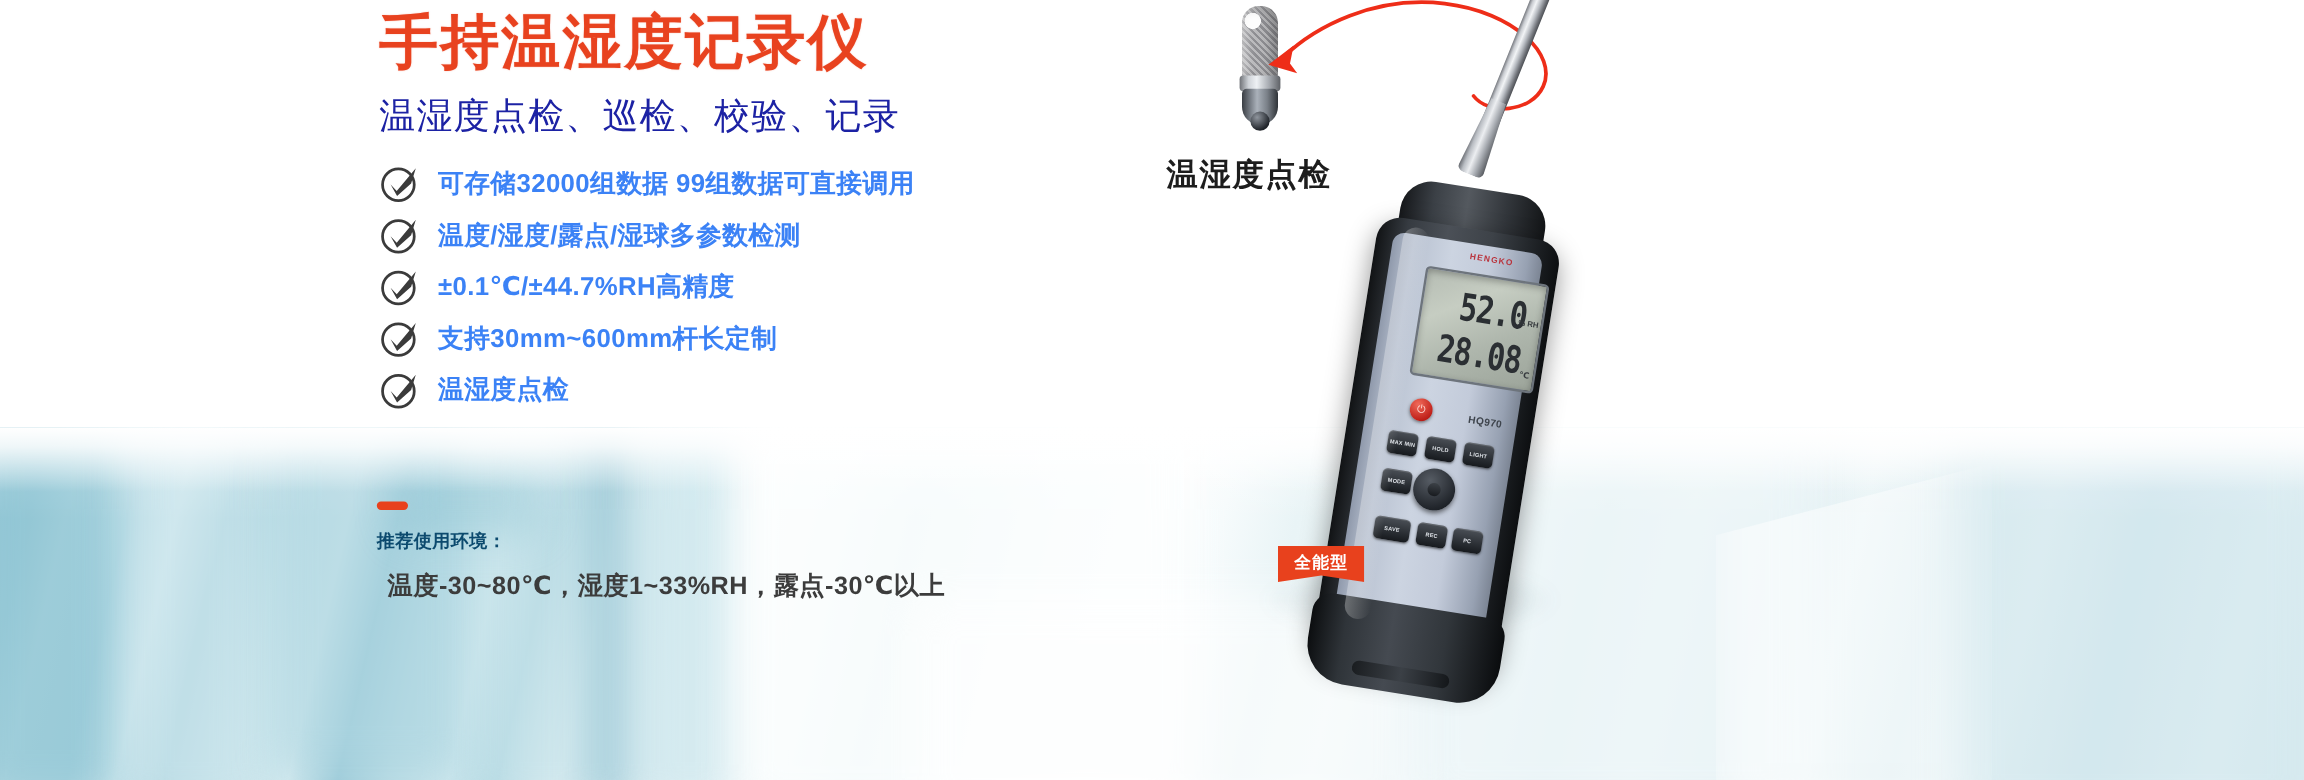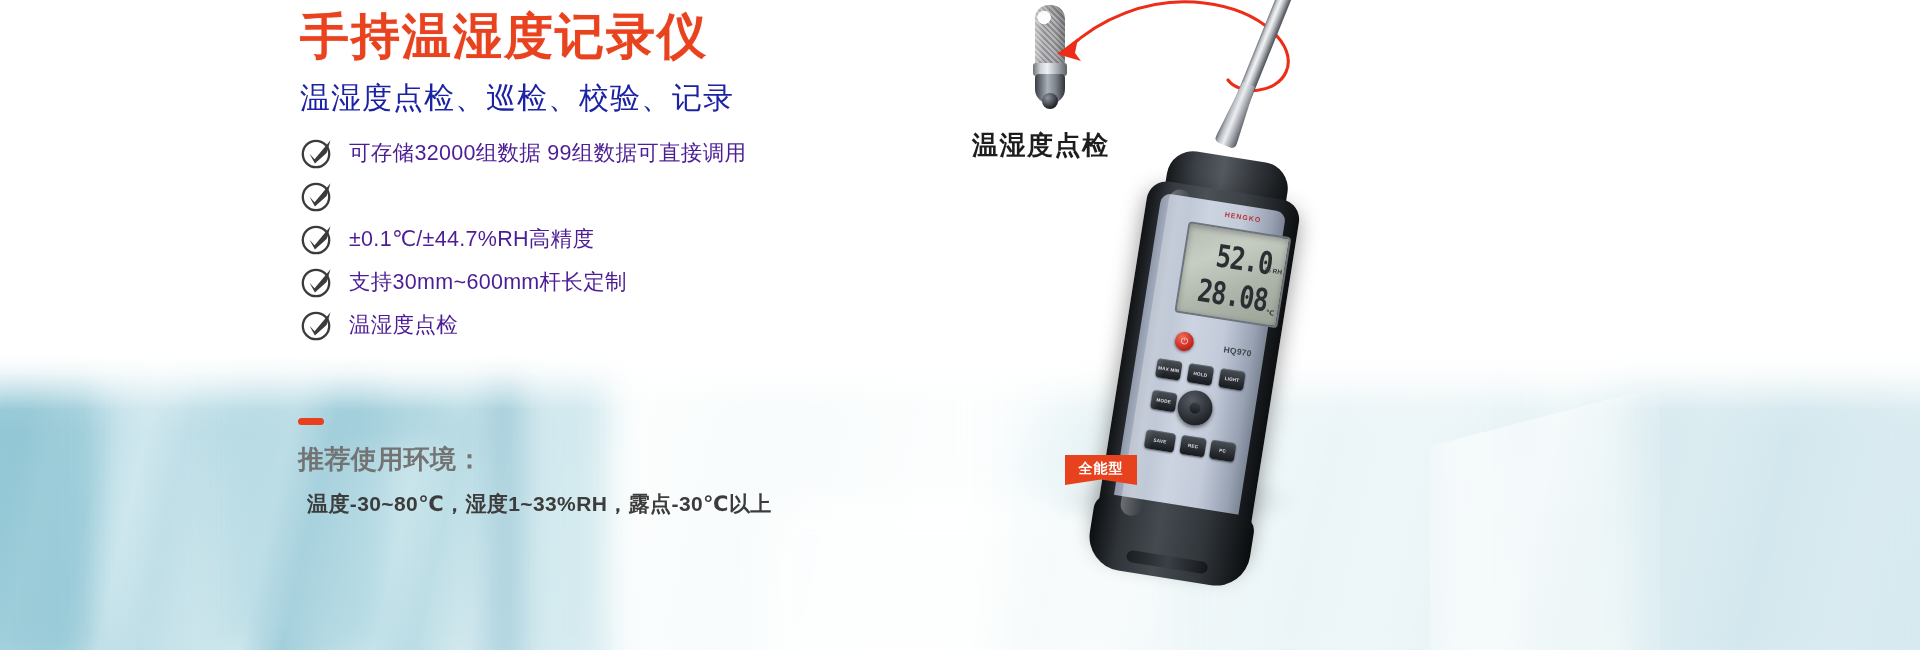--- a/index.html
+++ b/index.html
@@ -50,49 +50,49 @@
   #bg-bottom .blob.b9 { left:1180px; top:-10px;  width:330px; height:330px; background:#eff7f9; opacity:.75; }
   #bg-bottom .blob.b10{ left:1430px; top:30px;   width:230px; height:300px; background:#ffffff; opacity:.5;
                         clip-path:polygon(0 60px,100% 0,100% 100%,0 100%); }
   #bg-bottom .blob.b11{ left:1630px; top:-10px;  width:300px; height:340px; background:#d3e8ee; opacity:.55; }
   #bg-bottom .blob.b12{ left:760px;  top:140px;  width:420px; height:190px; background:#ffffff; opacity:.6; }
   
   #bg-bottom .feather { position:absolute; left:0; top:0; width:1920px; height:54px;
         background:linear-gradient(to bottom,#ffffff 0%, rgba(255,255,255,.82) 30%, rgba(255,255,255,0) 100%); }
 
   
-  #copy { position:absolute; left:0; top:0; width:1000px; height:610px; }
+  #copy { position:absolute; left:16px; top:0; width:1000px; height:610px; }
 
   #title {
     position:absolute; left:300px; top:8px;
     font-size:49px; font-weight:bold; letter-spacing:2px;
     color:#e8421f; line-height:1.15;
     white-space:nowrap;
     text-shadow:0 0 1px rgba(232,66,31,.5);
   }
   #subtitle {
     position:absolute; left:300px; top:79px;
     font-size:30px; font-weight:normal; letter-spacing:1px;
     color:#1c22a4; line-height:1.25;
     white-space:nowrap;
   }
 
   #features { position:absolute; left:300px; top:131px; }
   .feat { display:flex; align-items:center; height:43px; }
   .feat .ico { width:34px; height:34px; flex:0 0 34px; margin-right:15px; position:relative; }
   .feat .ico svg { display:block; width:34px; height:34px; }
   .feat .txt {
-    font-size:21.5px; color:#4c1d95; font-weight:normal;
+    font-size:21.5px; color:#3b82f6; font-weight:bold;
     letter-spacing:.3px; white-space:nowrap;
   }
 
   
   #rec { position:absolute; left:298px; top:418px; }
   #rec-dash { width:26px; height:7px; border-radius:4px; background:#e8411d; margin-bottom:17px; }
-  #rec-l1 { font-size:26px; color:#737373; font-weight:bold; letter-spacing:.4px; white-space:nowrap; margin-bottom:13px; }
+  #rec-l1 { font-size:15px; color:#0c4a6e; font-weight:bold; letter-spacing:.4px; white-space:nowrap; margin-bottom:13px; }
   #rec-l2 { font-size:21px; color:#3c3c3c; font-weight:bold; letter-spacing:.4px; white-space:nowrap; padding-left:9px; }
 
   
   #product { position:absolute; left:930px; top:0; width:560px; height:650px; }
 
   
   #probe-detached { position:absolute; left:92px; top:5px; width:60px; height:110px; }
   #probe-detached .mesh {
     position:absolute; left:13px; top:0; width:30px; height:62px; border-radius:14px 14px 5px 5px;
     background:
@@ -289,20 +289,21 @@
         <span class="txt">可存储32000组数据  99组数据可直接调用</span>
       </div>
 
       <div class="feat">
         <span class="ico">
           <svg viewBox="0 0 34 34" aria-hidden="true">
             <circle cx="16" cy="18" r="13.2" fill="none" stroke="#3b3b3b" stroke-width="2.3"></circle>
             <path d="M9.5 17.8 L14.6 23.2 L30.5 4.2 L26.6 17.0 L14.9 27.4 Z" fill="#3b3b3b"></path>
           </svg>
         </span>
+        <span class="txt">温度/湿度/露点/湿球多参数检测</span>
       </div>
 
       <div class="feat">
         <span class="ico">
           <svg viewBox="0 0 34 34" aria-hidden="true">
             <circle cx="16" cy="18" r="13.2" fill="none" stroke="#3b3b3b" stroke-width="2.3"></circle>
             <path d="M9.5 17.8 L14.6 23.2 L30.5 4.2 L26.6 17.0 L14.9 27.4 Z" fill="#3b3b3b"></path>
           </svg>
         </span>
         <span class="txt">±0.1℃/±44.7%RH高精度</span>

